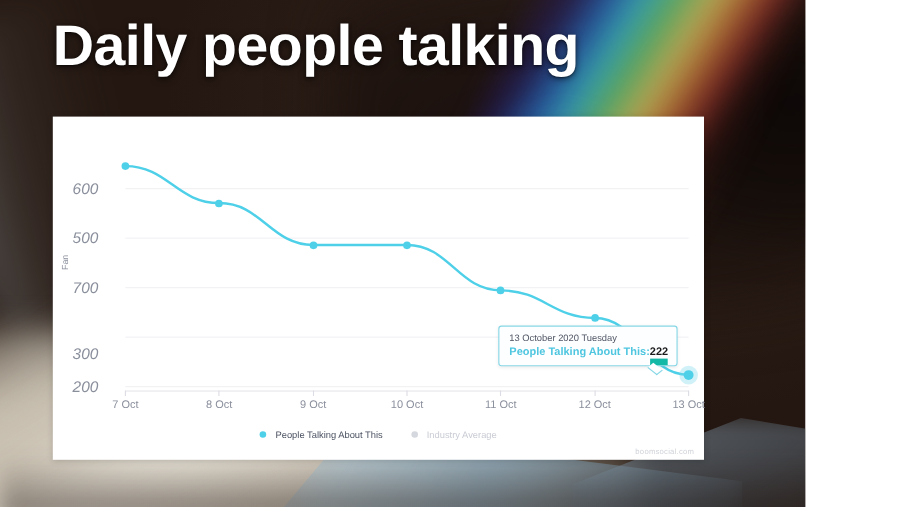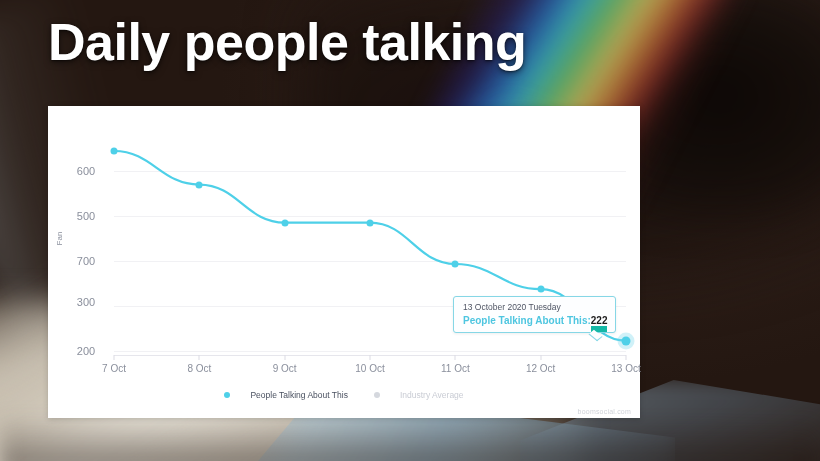--- a/index.html
+++ b/index.html
@@ -6,21 +6,21 @@
   * { box-sizing: border-box; }
   html, body {
     margin: 0; padding: 0;
     width: 820px; height: 461px;
     overflow: hidden;
     font-family: "Liberation Sans", sans-serif;
   }
 
   #stage {
     position: relative;
-    width: 820px; height: 461px;
+    width: 732px; height: 461px;
     overflow: hidden;
     background: #2a1c16;
   }
 
   
   .bg-layer { position: absolute; inset: 0; }
 
   .bg-base {
     background:
       radial-gradient(ellipse 420px 300px at 78% 18%, #3a2b24 0%, #2b1d17 55%, #241711 100%),
@@ -152,24 +152,25 @@
     font-size: 8px;
     color: #8a8f9c;
     transform: rotate(-90deg);
     text-align: center;
   }
 
   .ytick {
     position: absolute;
     left: 18px;
     width: 40px;
-    text-align: center;
-    font-size: 11px;
+    text-align: left;
+    font-size: 14px;
     color: #8a8f9c;
     transform: translateY(-50%);
+    font-style: italic;
   }
 
   .gridline {
     position: absolute;
     left: 66px; right: 14px;
     height: 1px;
     background: #f1f1f4;
   }
 
   .xaxis-line {
@@ -198,21 +199,21 @@
   }
 
   .legend {
     position: absolute;
     left: 0; right: 0; top: 284px;
     display: flex;
     justify-content: center;
     align-items: center;
     gap: 26px;
   }
-  .legend-item { display: flex; align-items: center; gap: 20px; }
+  .legend-item { display: flex; align-items: center; gap: 8px; }
   .legend-dot { width: 6px; height: 6px; border-radius: 50%; }
   .legend-label { font-size: 8.5px; }
   .legend-item.active .legend-label { color: #4a5160; }
   .legend-item.muted .legend-label { color: #c9ccd4; }
 
   .watermark {
     position: absolute;
     right: 9px; bottom: 3px;
     font-size: 7px;
     color: #cfd2d8;
@@ -279,21 +280,21 @@
 
   <div class="card">
 
 
     <div class="plot" id="plot">
 
       <div class="y-axis-title">Fan</div>
     <div class="gridline" style="top: 244.516px;"></div>
         <div class="ytick" style="top: 244.516px;">200</div>
         <div class="gridline" style="top: 199.674px;"></div>
-        <div class="ytick" style="top: 196px;">300</div>
+        <div class="ytick" style="top: 215px;">300</div>
         <div class="gridline" style="top: 154.832px;"></div>
         <div class="ytick" style="top: 154.832px;">700</div>
         <div class="gridline" style="top: 109.989px;"></div>
         <div class="ytick" style="top: 109.989px;">500</div>
         <div class="gridline" style="top: 65.1474px;"></div>
         <div class="ytick" style="top: 65.1474px;">600</div>
         <div class="xaxis-line"></div>
         <div class="xtick-mark" style="left: 66px;"></div>
         <div class="xtick-label" style="left: 66px;">7 Oct</div>
         <div class="xtick-mark" style="left: 151.333px;"></div>

